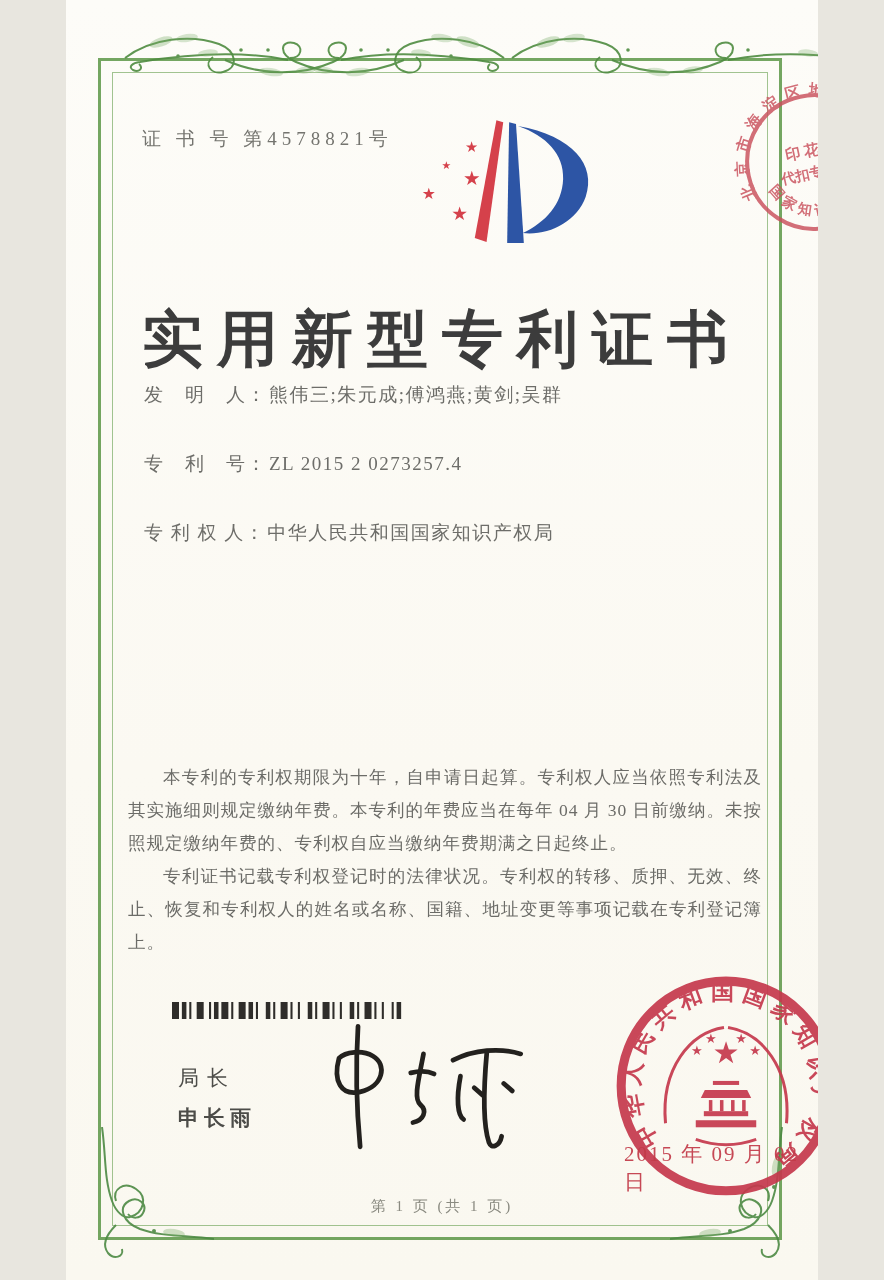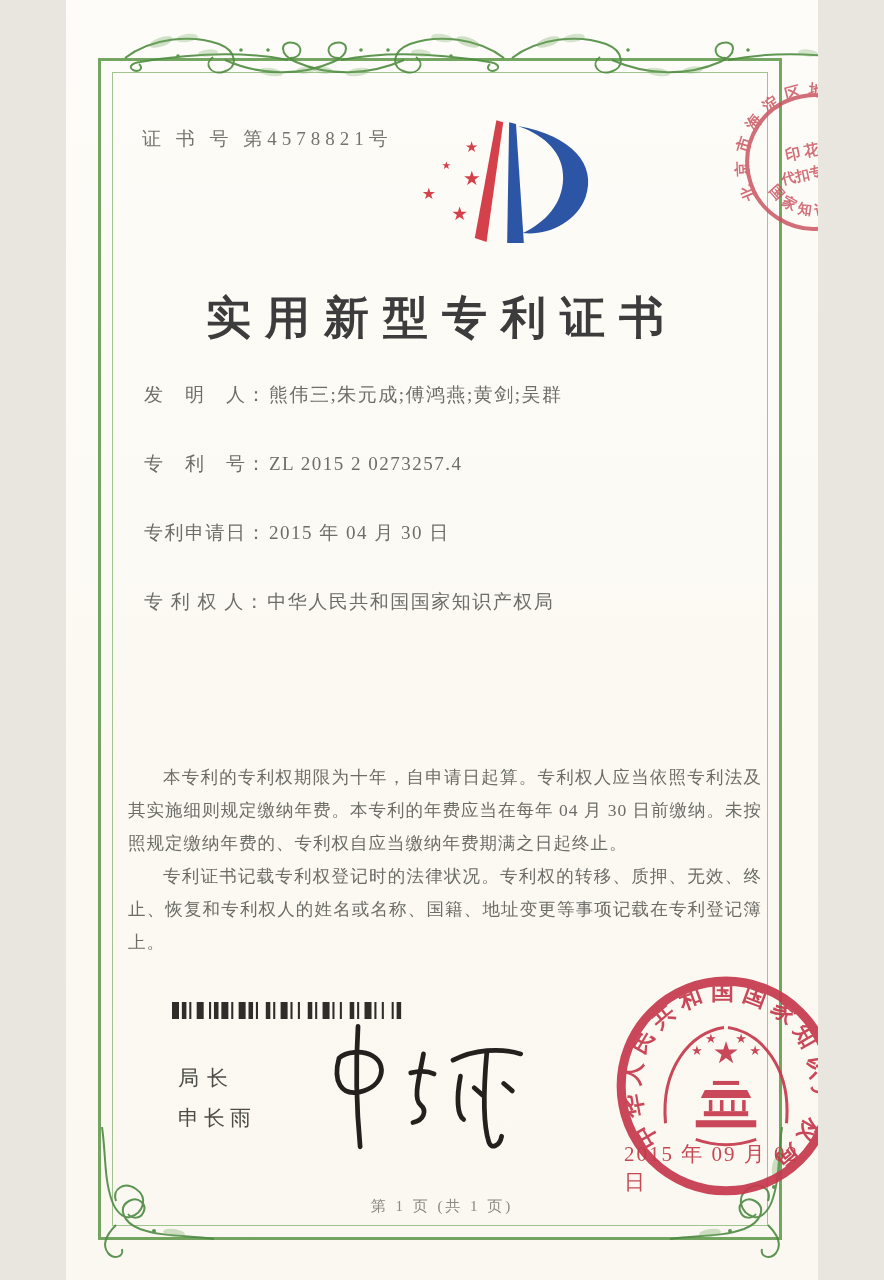--- a/index.html
+++ b/index.html
@@ -18,37 +18,37 @@
   .corner-bl{left:8px;bottom:13px;transform:scaleX(-1);}
 
   .certno{position:absolute;left:76px;top:126px;font-size:19px;color:#74746f;
           letter-spacing:5px;}
 
   .logo{position:absolute;left:342px;top:112px;width:216px;height:142px;}
   .tax-seal{position:absolute;left:662px;top:76px;width:172px;height:172px;
             transform:rotate(-12deg);opacity:.82;}
 
   .title{position:absolute;left:0;right:0;top:258px;text-align:center;
-         font-size:45px;font-weight:700;letter-spacing:14px;color:#3c3c3c;}
+         font-size:61px;font-weight:700;letter-spacing:14px;color:#3c3c3c;}
 
   .fields{position:absolute;left:78px;top:383px;right:58px;}
   .field{margin-bottom:46px;font-size:19px;line-height:23px;color:#6d6d69;
          letter-spacing:1.5px;white-space:nowrap;}
   .field .flabel{margin-right:2px;}
 
   .paras{position:absolute;left:62px;right:56px;top:761px;font-size:17.5px;
          line-height:33px;color:#6c6c68;text-align:justify;letter-spacing:1px;}
   .paras p{margin:0;text-indent:2em;}
 
   .barcode{position:absolute;left:106px;top:1002px;width:232px;height:17px;}
 
   .signer-title{position:absolute;left:112px;top:1064px;font-size:21px;
                 color:#4c4c48;letter-spacing:8px;text-align:center;}
   .signer-name{position:absolute;left:112px;top:1104px;font-size:21px;
-               color:#4c4c48;letter-spacing:5px;}
+               color:#4c4c48;letter-spacing:5px;font-weight:bold;}
   .signature{position:absolute;left:250px;top:1018px;width:215px;height:132px;}
 
   .office-seal{position:absolute;left:534px;top:970px;width:252px;height:242px;
                opacity:.92;}
   .seal-date{position:absolute;left:558px;top:1140px;font-size:21px;
              color:#c23a48;letter-spacing:2px;z-index:6;opacity:.92;}
 
   .footer{position:absolute;left:0;right:0;top:1197px;text-align:center;
           font-size:15px;color:#8a8a80;letter-spacing:3px;}
 
@@ -134,23 +134,20 @@
   </svg>
 
   <h1 class="title">实用新型专利证书</h1>
 
   <div class="fields">
     <div class="field">
       <span class="flabel">发　明　人：</span><span class="fvalue">熊伟三;朱元成;傅鸿燕;黄剑;吴群</span>
     </div>
     <div class="field">
       <span class="flabel">专　利　号：</span><span class="fvalue">ZL 2015 2 0273257.4</span>
-    </div>
-    <div class="field">
-      <span class="flabel">专利申请日：</span><span class="fvalue">2015 年 04 月 30 日</span>
     </div>
     <div class="field">
       <span class="flabel">专 利 权 人：</span><span class="fvalue">中华人民共和国国家知识产权局</span>
     </div>
   </div>
 
   <div class="paras">
     <p>本专利的专利权期限为十年，自申请日起算。专利权人应当依照专利法及其实施细则规定缴纳年费。本专利的年费应当在每年 04 月 30 日前缴纳。未按照规定缴纳年费的、专利权自应当缴纳年费期满之日起终止。</p>
     <p>专利证书记载专利权登记时的法律状况。专利权的转移、质押、无效、终止、恢复和专利权人的姓名或名称、国籍、地址变更等事项记载在专利登记簿上。</p>
   </div>

